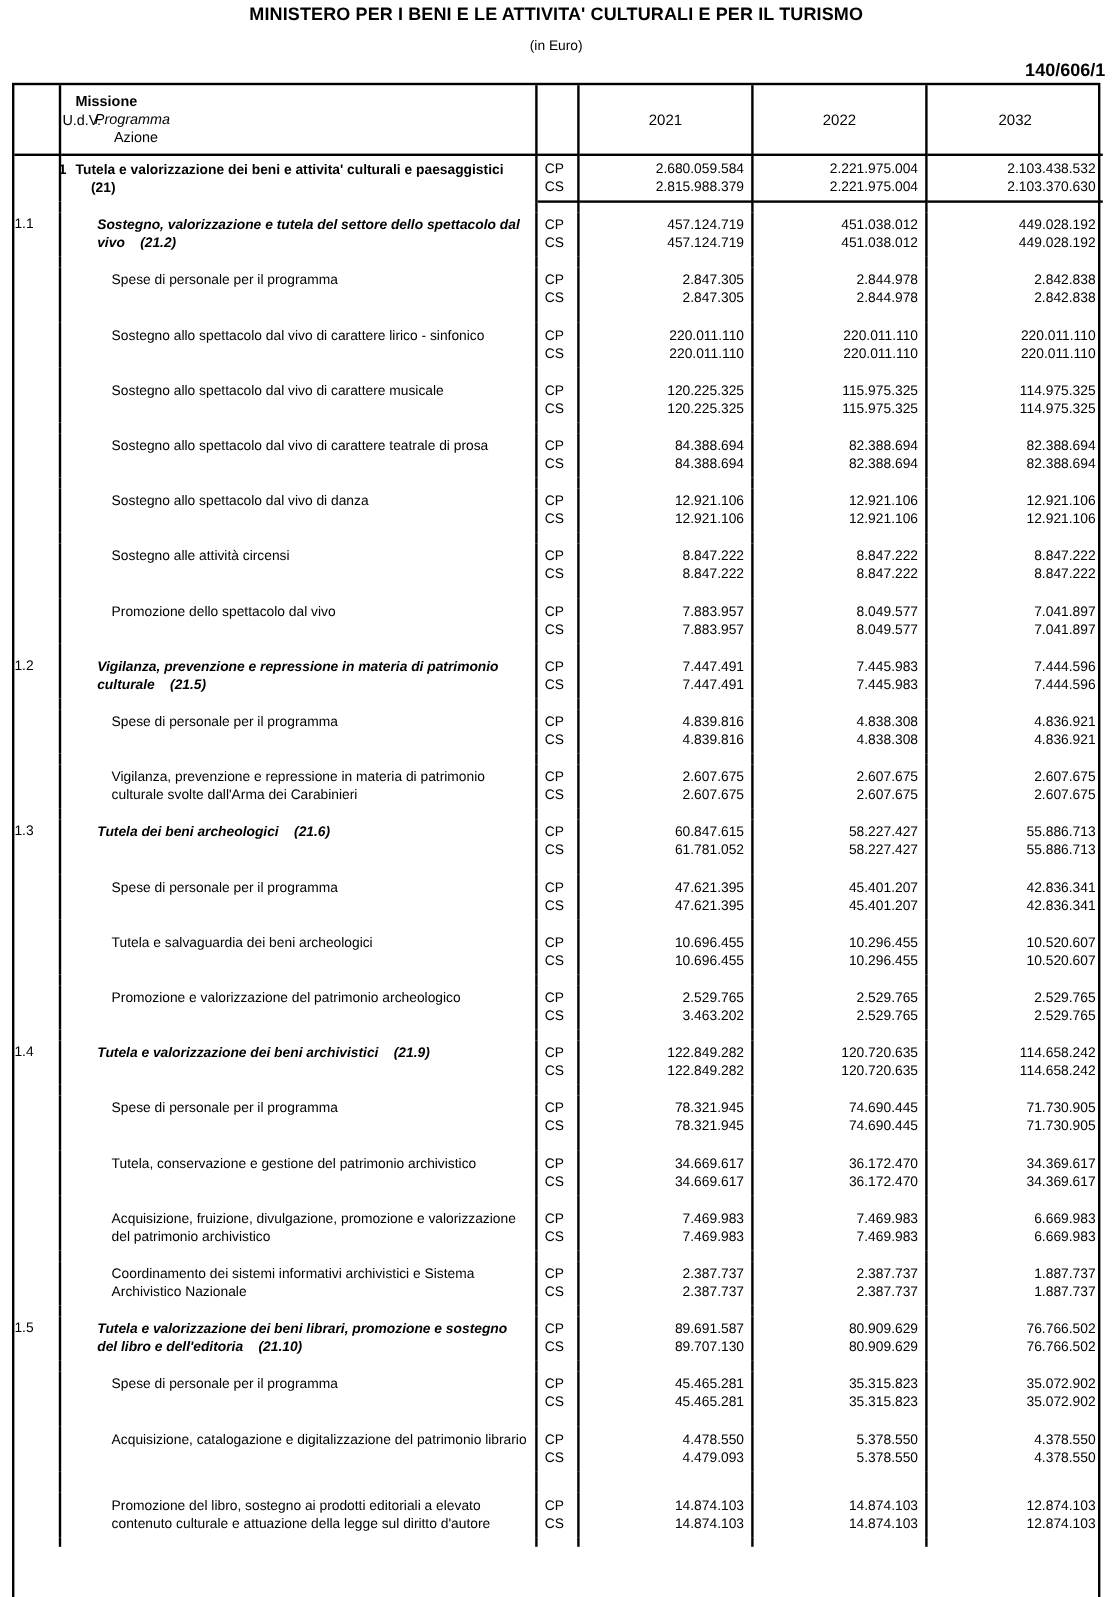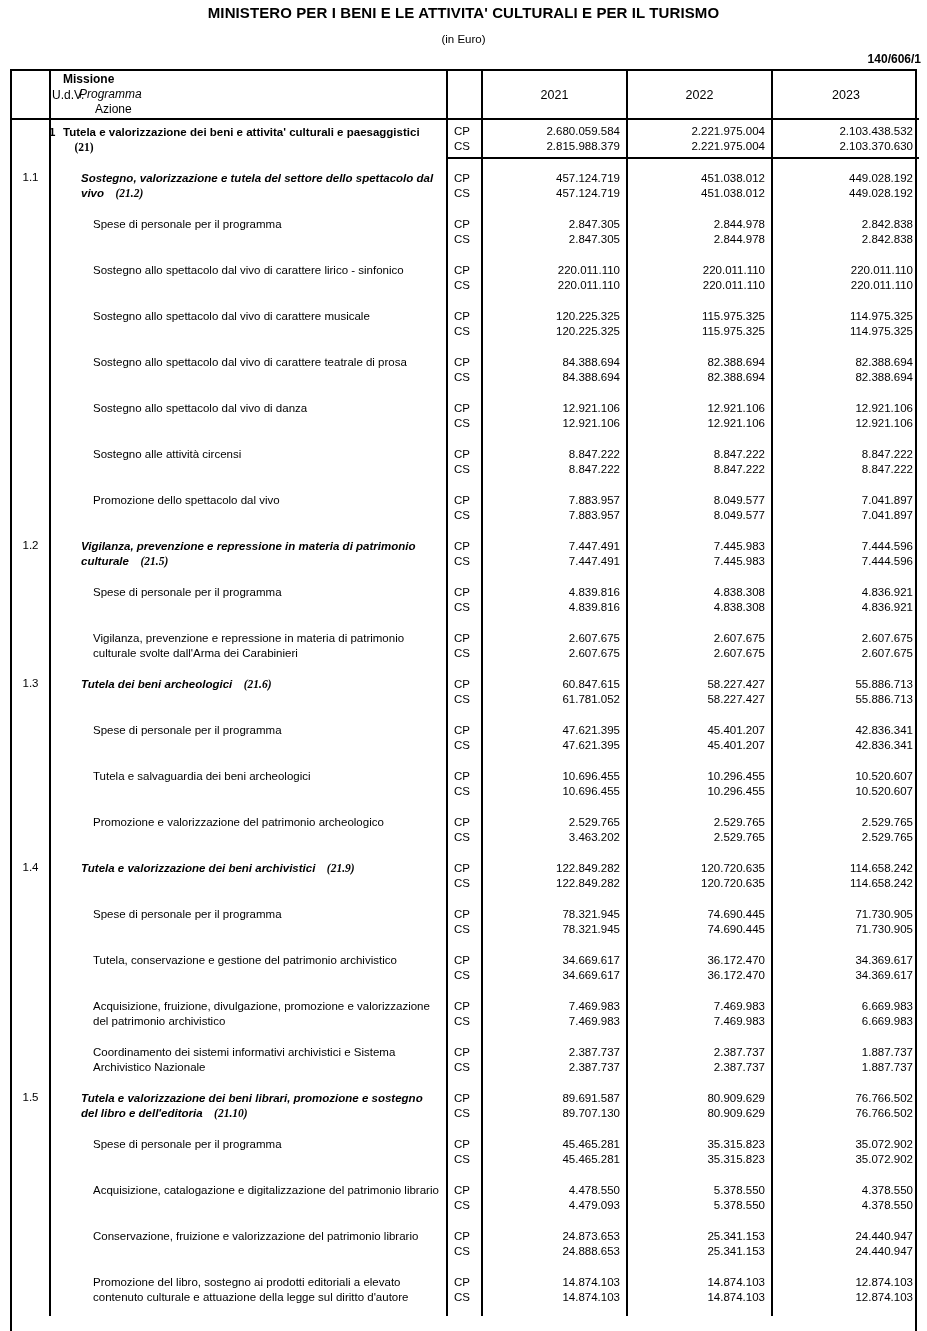--- a/index.html
+++ b/index.html
@@ -26,21 +26,21 @@
     line-height: 14px;
   }
   .doc-subtitle {
     text-align: center;
     font-size: 11.5px;
     margin-top: 13px;
     line-height: 13px;
   }
   .page-code {
     text-align: right;
-    font-size: 12px;
+    font-size: 15px;
     font-weight: 700;
     margin-top: 7px;
     padding-right: 6px;
     line-height: 12px;
   }
 
   
   .table-wrap {
     margin: 4px 10px 0 10px;
     width: 907px;
@@ -62,21 +62,21 @@
   col.c-type  { width: 35px;  }
   col.c-y     { width: 145px; }
   col.c-y3    { width: 147px; }
 
   
   thead th {
     border-bottom: 2px solid #000;
     padding: 0;
     font-weight: 400;
     vertical-align: middle;
-    height: 48px;
+    height: 58px;
   }
   th.h-udv {
     border-right: 2px solid #000;
     font-size: 12px;
     text-align: center;
     vertical-align: middle;
     padding-left: 40px;
   }
   th.h-desc {
     border-right: 2px solid #000;
@@ -97,21 +97,21 @@
   .hdr-missione  { font-weight: 700; font-size: 12px; }
   .hdr-programma { font-weight: 400; font-style: italic; font-size: 12px; padding-left: 16px; }
   .hdr-azione    { font-size: 12px; padding-left: 32px; }
 
   
   tbody td { padding: 0; vertical-align: top; }
 
   td.udv {
     border-right: 2px solid #000;
     font-size: 11.5px;
-    text-align: center;
+    text-align: left;
     padding-top: 4px;
     vertical-align: top;
   }
   td.desc {
     border-right: 2px solid #000;
     font-size: 11.5px;
     padding: 4px 6px 4px 12px;
     line-height: 14.5px;
   }
   td.type {
@@ -136,21 +136,21 @@
   .lvl-programma { font-weight: 700; font-style: italic; padding-left: 30px !important; }
   .lvl-azione    { padding-left: 42px !important; }
 
   .miss-num {
     display: inline-block;
     width: 14px;
     margin-left: -14px;
     font-weight: 700;
   }
   .miss-body { display: inline; }
-  .code { white-space: pre; font-family: Liberation Serif, serif; }
+  .code { white-space: pre; }
 
   
   tr.total td.type,
   tr.total td.val {
     border-top: 2px solid #000;
     border-bottom: 2px solid #000;
   }
   tr.total td.desc { padding-top: 5px; }
   tr.total td.udv  { padding-top: 5px; }
 
@@ -187,21 +187,21 @@
         <th class="h-desc">
           <div class="hdr-stack">
             <div class="hdr-missione">Missione</div>
             <div class="hdr-programma">Programma</div>
             <div class="hdr-azione">Azione</div>
           </div>
         </th>
         <th class="h-type"></th>
         <th class="h-year">2021</th>
         <th class="h-year">2022</th>
-        <th class="h-year last">2023</th>
+        <th class="h-year last">2032</th>
       </tr>
     </thead>
     <tbody id="tbody">
         <tr class="total">
           <td class="udv"></td>
           <td class="desc lvl-missione"><span class="miss-num">1</span><span class="miss-body">Tutela e valorizzazione dei beni e attivita' culturali e paesaggistici</span><span class="code">    (21)</span></td>
           <td class="type">CP
 CS</td>
           <td class="val">2.680.059.584
 2.815.988.379</td>
@@ -671,32 +671,20 @@
 4.378.550</td>
         </tr>
         <tr class="gap">
           <td class="udv"></td>
           <td class="desc"></td>
           <td class="type"></td>
           <td class="val"></td>
           <td class="val"></td>
           <td class="val last"></td>
         </tr>
-        <tr>
-          <td class="udv"></td>
-          <td class="desc lvl-azione"><span class="miss-body">Conservazione, fruizione e valorizzazione del patrimonio librario</span></td>
-          <td class="type">CP
-CS</td>
-          <td class="val">24.873.653
-24.888.653</td>
-          <td class="val">25.341.153
-25.341.153</td>
-          <td class="val last">24.440.947
-24.440.947</td>
-        </tr>
         <tr class="gap">
           <td class="udv"></td>
           <td class="desc"></td>
           <td class="type"></td>
           <td class="val"></td>
           <td class="val"></td>
           <td class="val last"></td>
         </tr>
         <tr>
           <td class="udv"></td>

